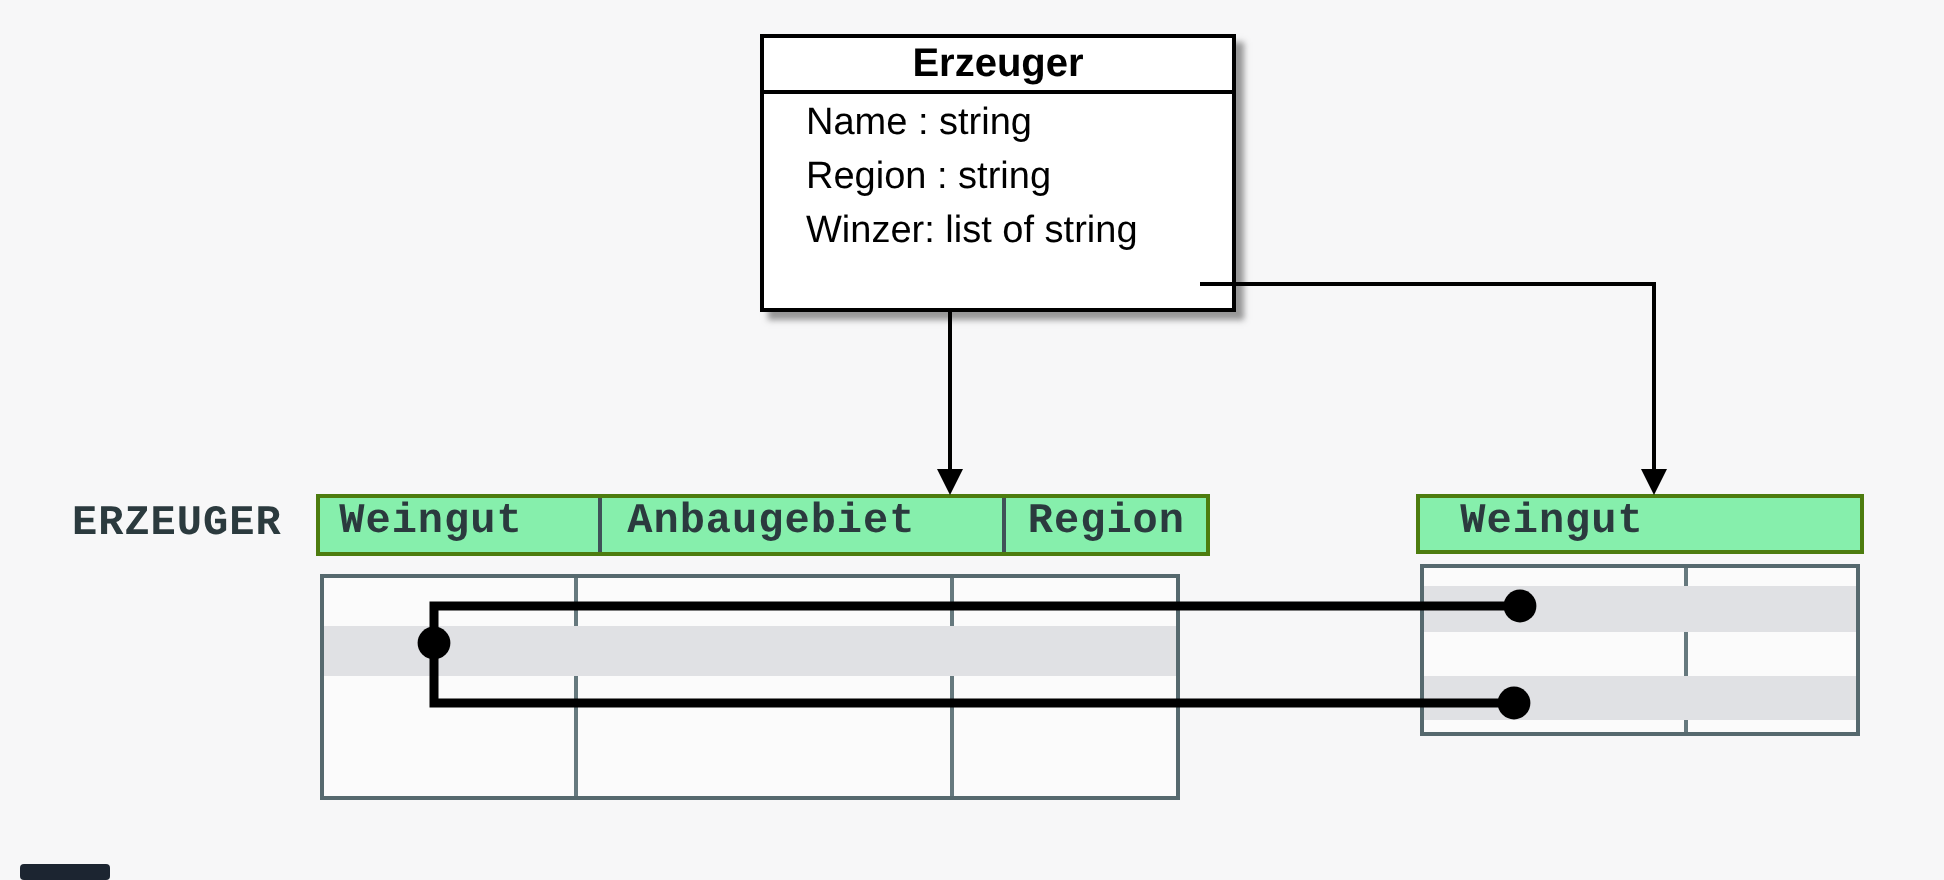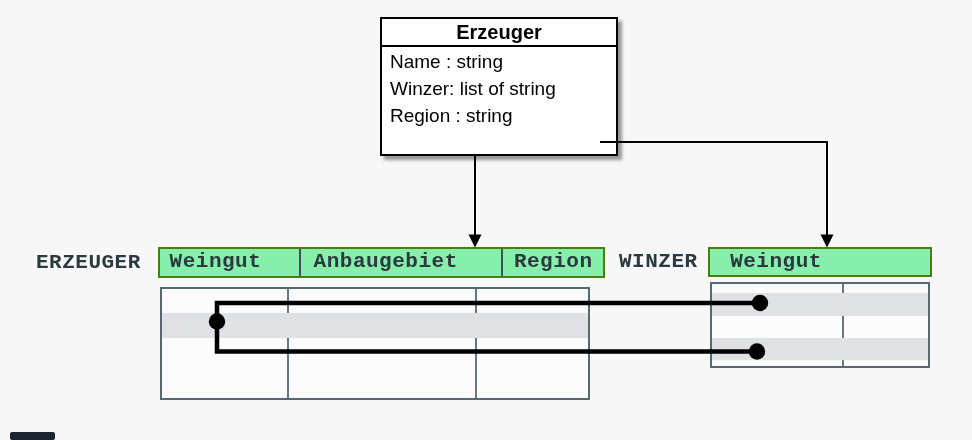--- a/index.html
+++ b/index.html
@@ -4,21 +4,21 @@
 <style>
   html,body{margin:0;padding:0;}
   body{background:#f7f7f8;font-family:"Liberation Sans",sans-serif;}
   .canvas{position:relative;width:972px;height:440px;background:#f7f7f8;overflow:hidden;}
 
   
   .class-box{position:absolute;left:380px;top:17px;width:234px;height:135px;
     background:#ffffff;border:2px solid #000;box-shadow:4px 4px 3px rgba(55,55,55,.5);}
   .class-title{height:26px;line-height:26px;border-bottom:2px solid #000;
     text-align:center;font-weight:bold;font-size:20px;color:#000;}
-  .class-attrs{padding:1px 0 0 8px;font-size:19px;color:#000;}
+  .class-attrs{padding:1px 0 0 21px;font-size:19px;color:#000;}
   .class-attr{line-height:27px;white-space:nowrap;}
 
   
   .tbl-label{position:absolute;font-family:"Liberation Mono",monospace;font-weight:bold;
     font-size:21px;letter-spacing:.5px;color:#2b3a3e;height:31px;line-height:31px;}
   .lbl-erzeuger{left:36px;top:247px;}
   .lbl-winzer{left:619px;top:246px;}
 
   
   .hdr{position:absolute;display:flex;box-sizing:border-box;border:2px solid #4d7c0f;
@@ -53,40 +53,39 @@
 </style>
 </head>
 <body>
 
 <div class="canvas">
 
   <div class="class-box">
     <div class="class-title">Erzeuger</div>
     <div class="class-attrs">
       <div class="class-attr">Name : string</div>
+      <div class="class-attr">Region : string</div>
       <div class="class-attr">Winzer: list of string</div>
-      <div class="class-attr">Region : string</div>
     </div>
   </div>
 
   <div class="tbl-label lbl-erzeuger">ERZEUGER</div>
 
   <div class="hdr hdr-erzeuger">
     <div class="hdr-cell he-c1">Weingut</div>
     <div class="hdr-cell he-c2">Anbaugebiet</div>
     <div class="hdr-cell he-c3">Region</div>
   </div>
 
   <div class="tbody tbody-erzeuger">
     <div class="col-sep be-s1"></div>
     <div class="col-sep be-s2"></div>
     <div class="row-band be-band"></div>
   </div>
 
-  <div class="tbl-label lbl-winzer">WINZER</div>
 
   <div class="hdr hdr-winzer">
     <div class="hdr-cell hw-c1">Weingut</div>
   </div>
 
   <div class="tbody tbody-winzer">
     <div class="col-sep bw-s1"></div>
     <div class="row-band bw-band1"></div>
     <div class="row-band bw-band2"></div>
   </div>

